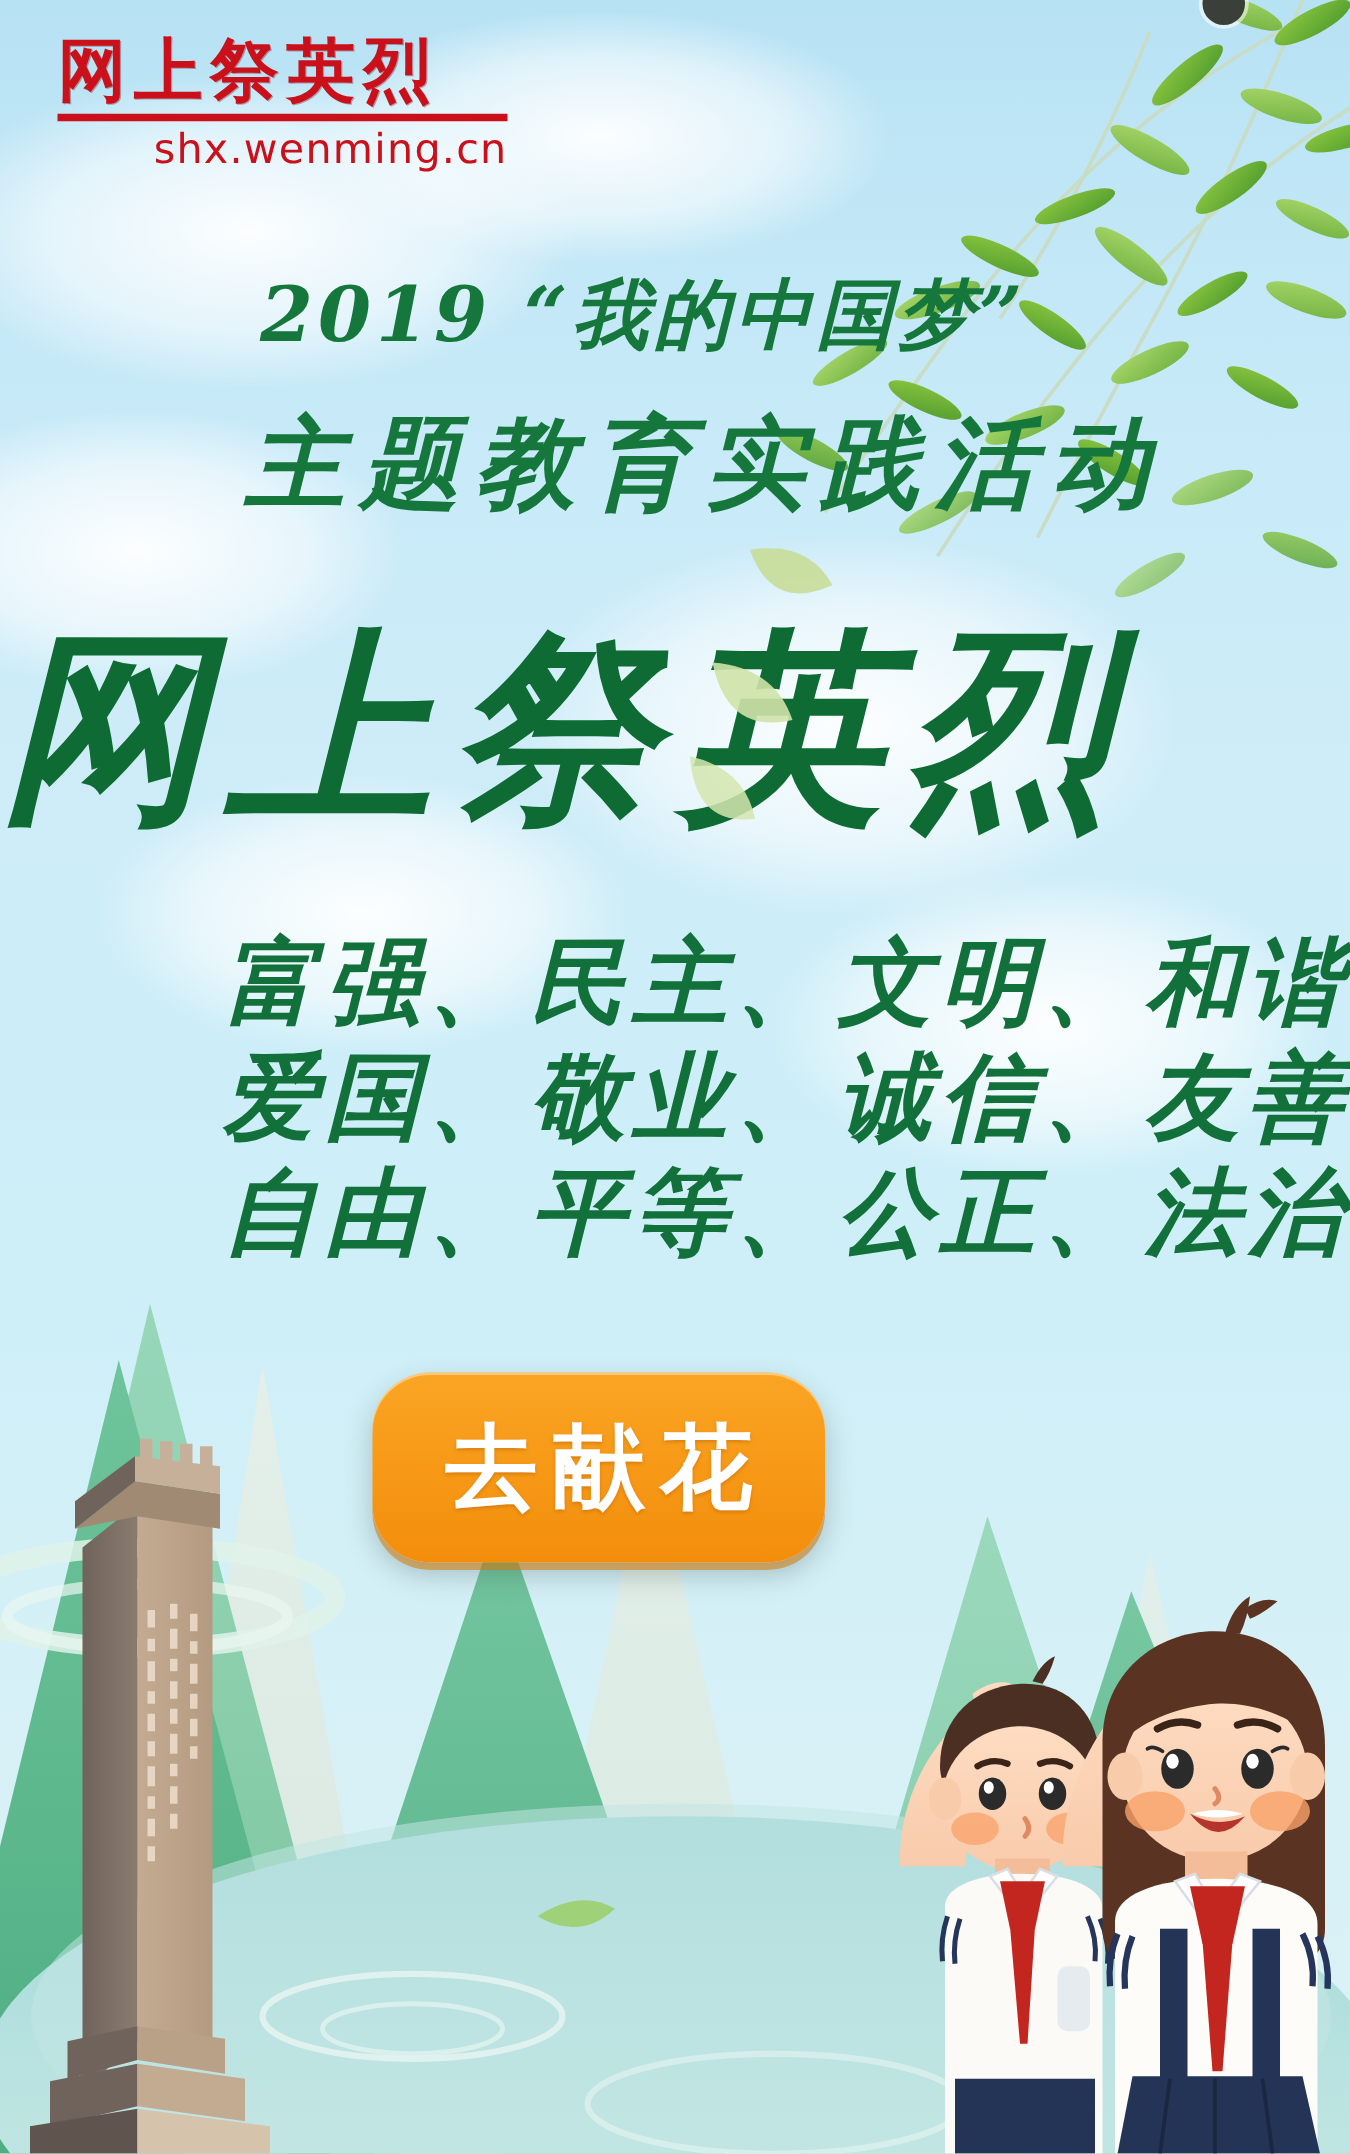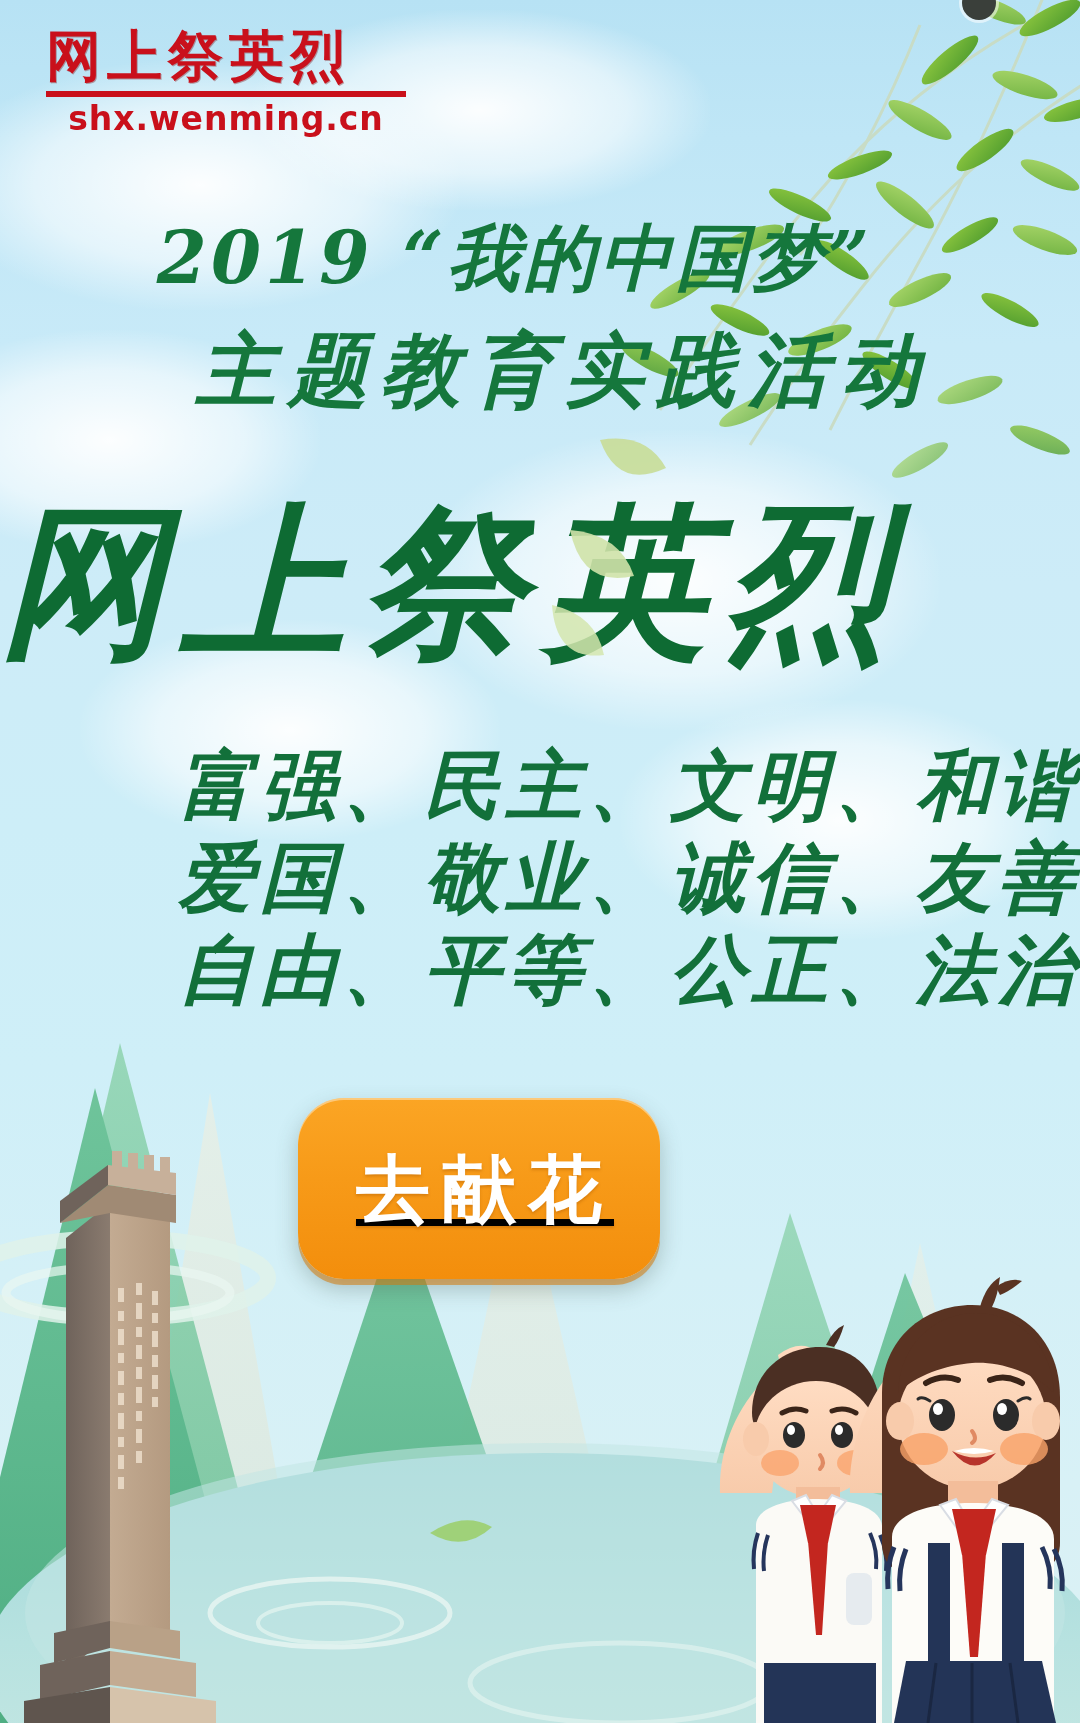--- a/index.html
+++ b/index.html
@@ -82,25 +82,25 @@
     white-space: nowrap;
   }
   .logo-rule {
     margin: 4px 0 2px 0;
     height: 6px;
     background: #c9101b;
     width: 360px;
   }
   .logo-url {
     font-family: "DejaVu Sans", "Liberation Sans", sans-serif;
-    font-weight: 700;
+    font-weight: 400;
     font-size: 33px;
     letter-spacing: 1px;
     color: #c9101b;
-    text-align: center;
+    text-align: right;
     width: 360px;
   }
 
   
   .landscape {
     position: absolute;
     left: 0;
     bottom: 0;
     width: 1080px;
     height: 900px;
@@ -118,21 +118,21 @@
   }
 
   .subtitle-line1 {
     position: absolute;
     left: 0; top: 222px;
     width: 1030px;
     text-align: center;
     font-family: "DejaVu Serif", "Liberation Serif", serif;
     font-style: italic;
     font-weight: 700;
-    font-size: 72px;
+    font-size: 61px;
     line-height: 1;
     letter-spacing: 4px;
     color: #15773c;
     white-space: nowrap;
   }
   .subtitle-line2 {
     position: absolute;
     left: 0; top: 330px;
     width: 1080px;
     text-align: center;
@@ -185,34 +185,33 @@
   
   .cta-wrap {
     position: absolute;
     left: 298px;
     top: 1098px;
     z-index: 50;
   }
   .cta-button {
     position: relative;
     width: 362px;
-    height: 181px;
+    height: 152px;
     border: none;
     border-radius: 46px;
     background: linear-gradient(180deg, #fba524 0%, #f79a18 45%, #f38e0c 100%);
     box-shadow:
       0 6px 0 rgba(214,122,10,0.55),
       0 10px 22px rgba(60,80,70,0.30),
       inset 0 2px 0 rgba(255,255,255,0.40);
     cursor: pointer;
     display: flex;
     align-items: center;
     justify-content: center;
     padding: 0;
-    text-decoration: underline;
   }
   .cta-label {
     font-family: "DejaVu Sans", "Liberation Sans", sans-serif;
     font-weight: 700;
     font-size: 74px;
     letter-spacing: 12px;
     color: #ffffff;
     text-indent: 12px;
     text-shadow: 0 2px 3px rgba(180,95,5,0.45);
     line-height: 1;

